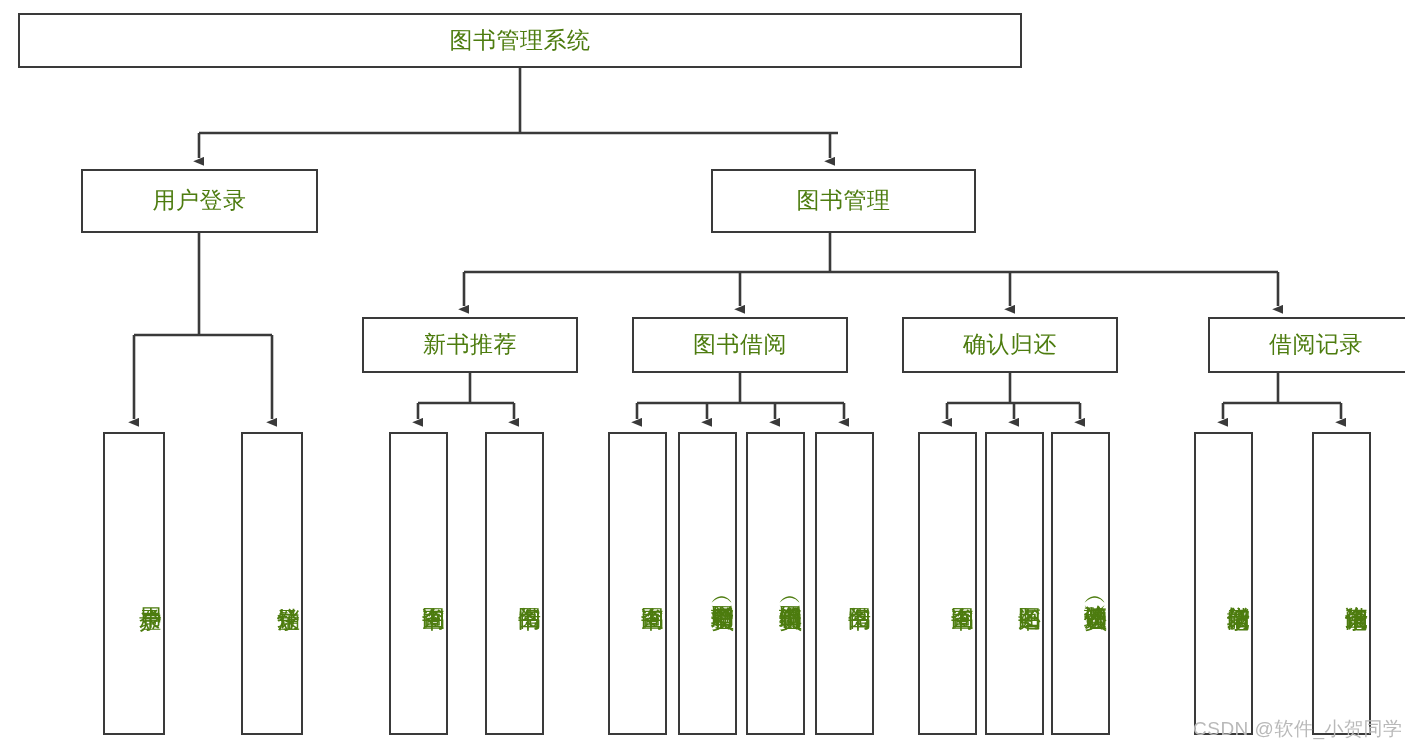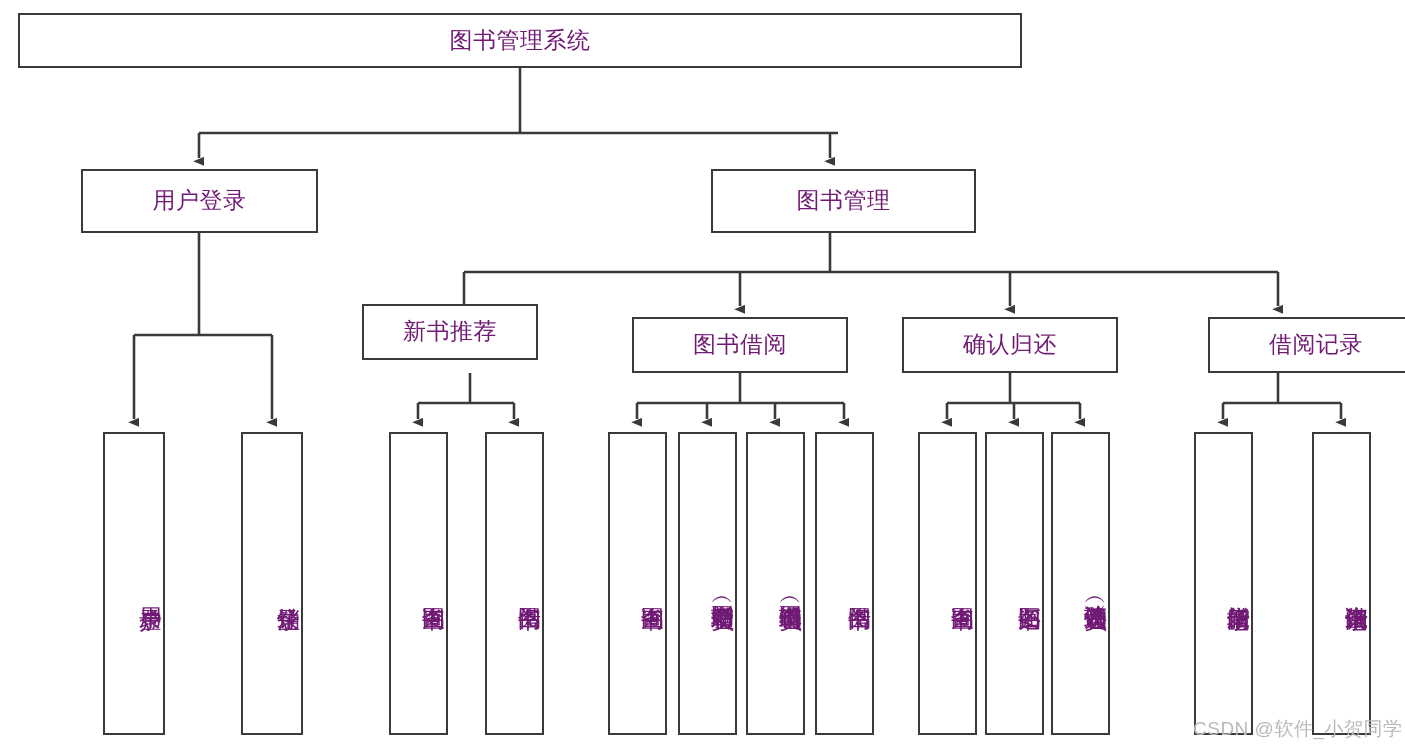--- a/index.html
+++ b/index.html
@@ -24,21 +24,21 @@
     top: 0;
     width: 1405px;
     height: 747px;
     pointer-events: none;
   }
   .node {
     position: absolute;
     box-sizing: border-box;
     border: 2.5px solid #3a3a3a;
     background: #ffffff;
-    color: #701a75;
+    color: #4d7c0f;
     display: flex;
     align-items: center;
     justify-content: center;
     text-align: right;
     line-height: 1.18;
   }
   .node.horiz {
     font-size: 23px;
     letter-spacing: 0.5px;
   }
@@ -123,21 +123,21 @@
     <span class="label">图书管理系统</span>
   </div>
 
   <div class="node horiz" style="left:81px; top:169px; width:237px; height:64px;">
     <span class="label">用户登录</span>
   </div>
   <div class="node horiz" style="left:711px; top:169px; width:265px; height:64px;">
     <span class="label">图书管理</span>
   </div>
 
-  <div class="node horiz" style="left:362px; top:304px; width:176px; height:56px;">
+  <div class="node horiz" style="left:362px; top:317px; width:216px; height:56px;">
     <span class="label">新书推荐</span>
   </div>
   <div class="node horiz" style="left:632px; top:317px; width:216px; height:56px;">
     <span class="label">图书借阅</span>
   </div>
   <div class="node horiz" style="left:902px; top:317px; width:216px; height:56px;">
     <span class="label">确认归还</span>
   </div>
   <div class="node horiz" style="left:1170px; top:317px; width:216px; height:56px;margin-left:38px;">
     <span class="label">借阅记录</span>

